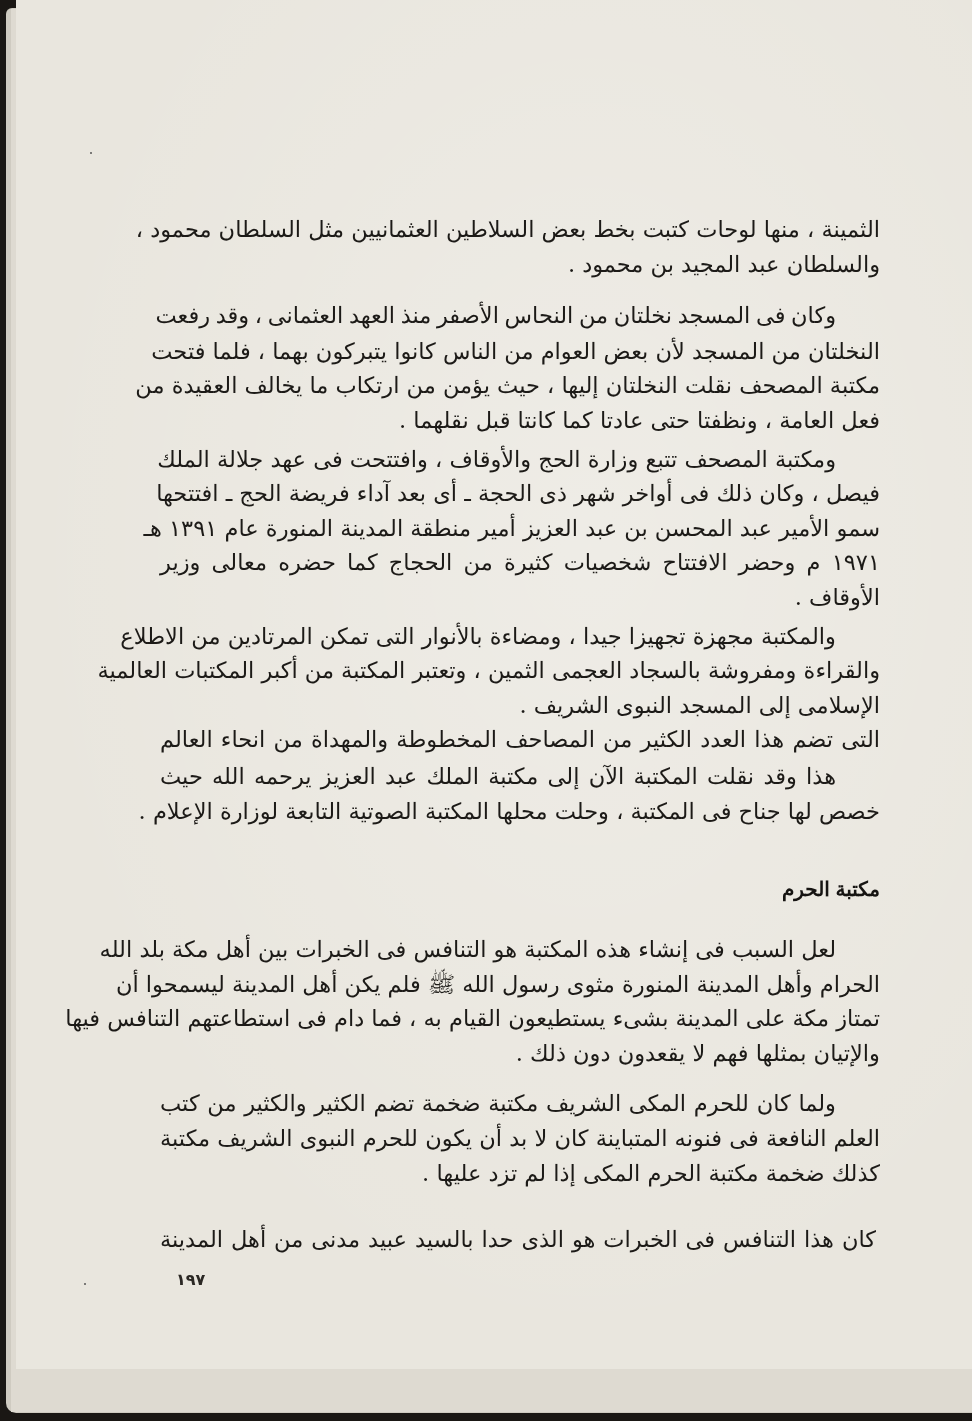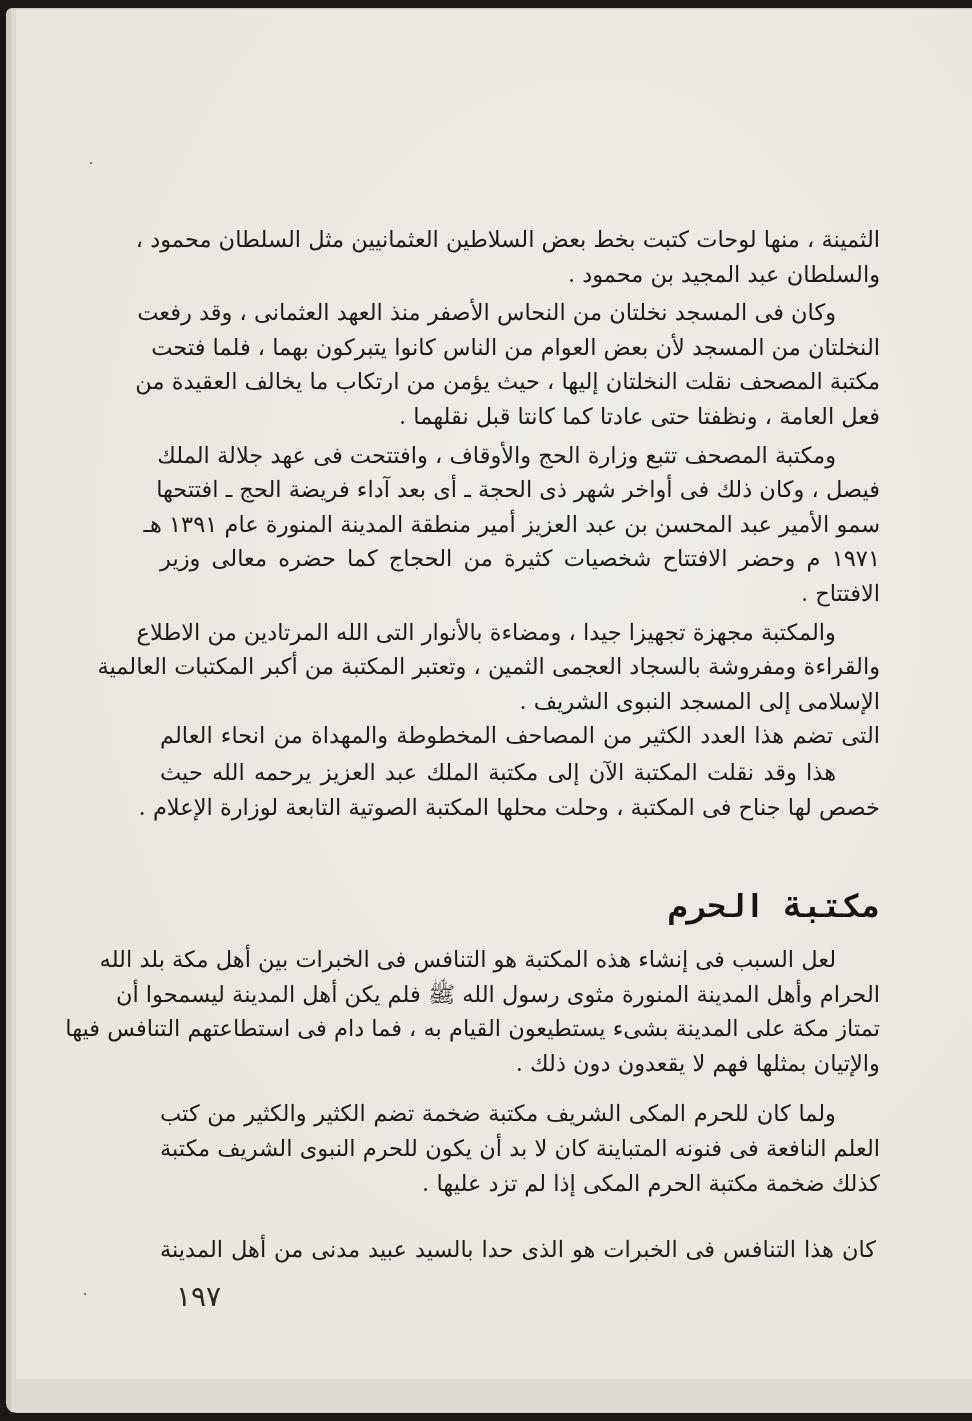--- a/index.html
+++ b/index.html
@@ -12,21 +12,21 @@
   .page-stack {
     position: absolute; left: 6px; top: 8px; width: 966px; height: 1405px;
     background: #cfcbc1;
     border-radius: 6px 0 0 10px;
   }
   .page-stack2 {
     position: absolute; left: 11px; top: 9px; width: 961px; height: 1403px;
     background: #dedad1;
   }
   .page {
-    position: absolute; left: 16px; top: 10px; width: 956px; height: 1369px;
+    position: absolute; left: 16px; top: 0; width: 956px; height: 1369px;
     background: #e9e6de;
     background-image: radial-gradient(ellipse at 60% 40%, rgba(255,255,255,0.25), rgba(0,0,0,0) 70%);
   }
   .text-block {
     position: absolute;
     right: 92px;  
     width: 720px;
     direction: rtl;
     text-align: justify;
     text-align-last: right;
@@ -39,59 +39,59 @@
     text-align: justify;
     text-align-last: justify;
   }
   .line.last { text-align-last: right; }
   .line.indent { padding-right: 44px; }
   .heading {
     position: absolute;
     right: 92px;
     top: 877px;
     direction: rtl;
-    font-family: Liberation Mono, monospace;
+    font-family: Liberation Sans, sans-serif;
     font-weight: bold;
-    font-size: 32px;
+    font-size: 20px;
     color: #161412;
   }
   .page-number {
     position: absolute;
     left: 160px; top: 1270px;
     font-family: "DejaVu Sans", "Liberation Sans", sans-serif;
-    font-weight: normal;
-    font-size: 28px;
+    font-weight: bold;
+    font-size: 16px;
     color: #2b2824;
     direction: rtl;
   }
   .speck { position:absolute; width:2px; height:2px; background:#555; border-radius:1px; }
 </style>
 </head>
 <body>
 
 <div class="page-stack"></div>
 <div class="page-stack2"></div>
 
 <div class="page">
   <span class="speck" style="left:74px; top:152px;"></span>
   <span class="speck" style="left:68px; top:1283px;"></span>
 
   <div class="text-block" style="top:212px;">
     <div class="line">الثمينة ، منها لوحات كتبت بخط بعض السلاطين العثمانيين مثل السلطان محمود ،</div>
     <div class="line last">والسلطان عبد المجيد بن محمود .</div>
-    <div class="line indent" style="margin-top:4px;">وكان فى المسجد نخلتان من النحاس الأصفر منذ العهد العثمانى ، وقد رفعت</div>
+    <div class="line indent" style="margin-top:18px;font-family:Liberation Serif, serif;">وكان فى المسجد نخلتان من النحاس الأصفر منذ العهد العثمانى ، وقد رفعت</div>
     <div class="line">النخلتان من المسجد لأن بعض العوام من الناس كانوا يتبركون بهما ، فلما فتحت</div>
     <div class="line">مكتبة المصحف نقلت النخلتان إليها ، حيث يؤمن من ارتكاب ما يخالف العقيدة من</div>
     <div class="line last">فعل العامة ، ونظفتا حتى عادتا كما كانتا قبل نقلهما .</div>
     <div class="line indent" style="margin-top:4px;">ومكتبة المصحف تتبع وزارة الحج والأوقاف ، وافتتحت فى عهد جلالة الملك</div>
     <div class="line">فيصل ، وكان ذلك فى أواخر شهر ذى الحجة ـ أى بعد آداء فريضة الحج ـ افتتحها</div>
     <div class="line">سمو الأمير عبد المحسن بن عبد العزيز أمير منطقة المدينة المنورة عام ١٣٩١ هـ</div>
     <div class="line">١٩٧١ م وحضر الافتتاح شخصيات كثيرة من الحجاج كما حضره معالى وزير</div>
-    <div class="line last">الافتتاح .</div>
-    <div class="line indent" style="margin-top:4px;">والمكتبة مجهزة تجهيزا جيدا ، ومضاءة بالأنوار التى الله المرتادين من الاطلاع</div>
+    <div class="line last">الأوقاف .</div>
+    <div class="line indent" style="margin-top:4px;">والمكتبة مجهزة تجهيزا جيدا ، ومضاءة بالأنوار التى تمكن المرتادين من الاطلاع</div>
     <div class="line">والقراءة ومفروشة بالسجاد العجمى الثمين ، وتعتبر المكتبة من أكبر المكتبات العالمية</div>
     <div class="line last">الإسلامى إلى المسجد النبوى الشريف .</div>
     <div class="line">التى تضم هذا العدد الكثير من المصاحف المخطوطة والمهداة من انحاء العالم</div>
     <div class="line indent" style="margin-top:2px;">هذا وقد نقلت المكتبة الآن إلى مكتبة الملك عبد العزيز يرحمه الله حيث</div>
     <div class="line last">خصص لها جناح فى المكتبة ، وحلت محلها المكتبة الصوتية التابعة لوزارة الإعلام .</div>
   </div>
 
   <div class="heading">مكتبة الحرم</div>
 
   <div class="text-block" style="top:932px;">

